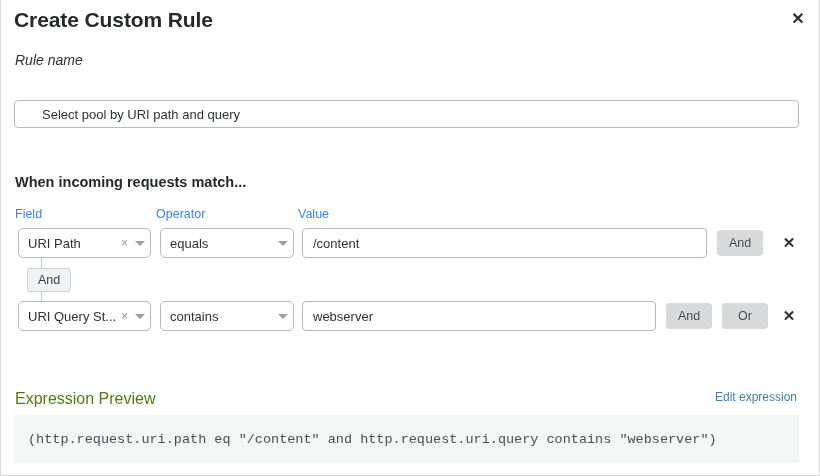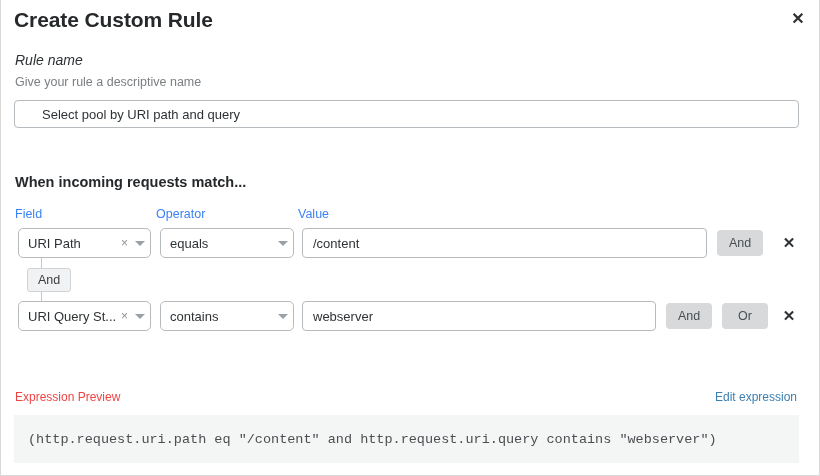--- a/index.html
+++ b/index.html
@@ -238,22 +238,22 @@
     align-items: center;
     cursor: pointer;
     user-select: none;
   }
 
   
   .expr-label {
     position: absolute;
     left: 14px;
     top: 390px;
-    font-size: 12px;
-    color: #ef4444;
+    font-size: 16px;
+    color: #4d7c0f;
   }
   .expr-edit-link {
     position: absolute;
     right: 22px;
     top: 390px;
     font-size: 12px;
     color: #3c7fb1;
     cursor: pointer;
   }
   .expr-box {
@@ -277,21 +277,20 @@
 </style>
 </head>
 <body>
 
 <div class="dialog">
 
   <div class="dialog-title">Create Custom Rule</div>
   <div class="close-btn">✕</div>
 
   <div class="section-label rule-name-label">Rule name</div>
-  <div class="section-sub rule-name-sub">Give your rule a descriptive name</div>
   <input class="text-input rule-name-input" type="text" value="Select pool by URI path and query" style="">
 
   <div class="match-heading">When incoming requests match...</div>
 
   <div class="col-head col-head-field">Field</div>
   <div class="col-head col-head-operator">Operator</div>
   <div class="col-head col-head-value">Value</div>
 
   <div class="cond-row cond-row-1">
     <div class="select-box select-field">

